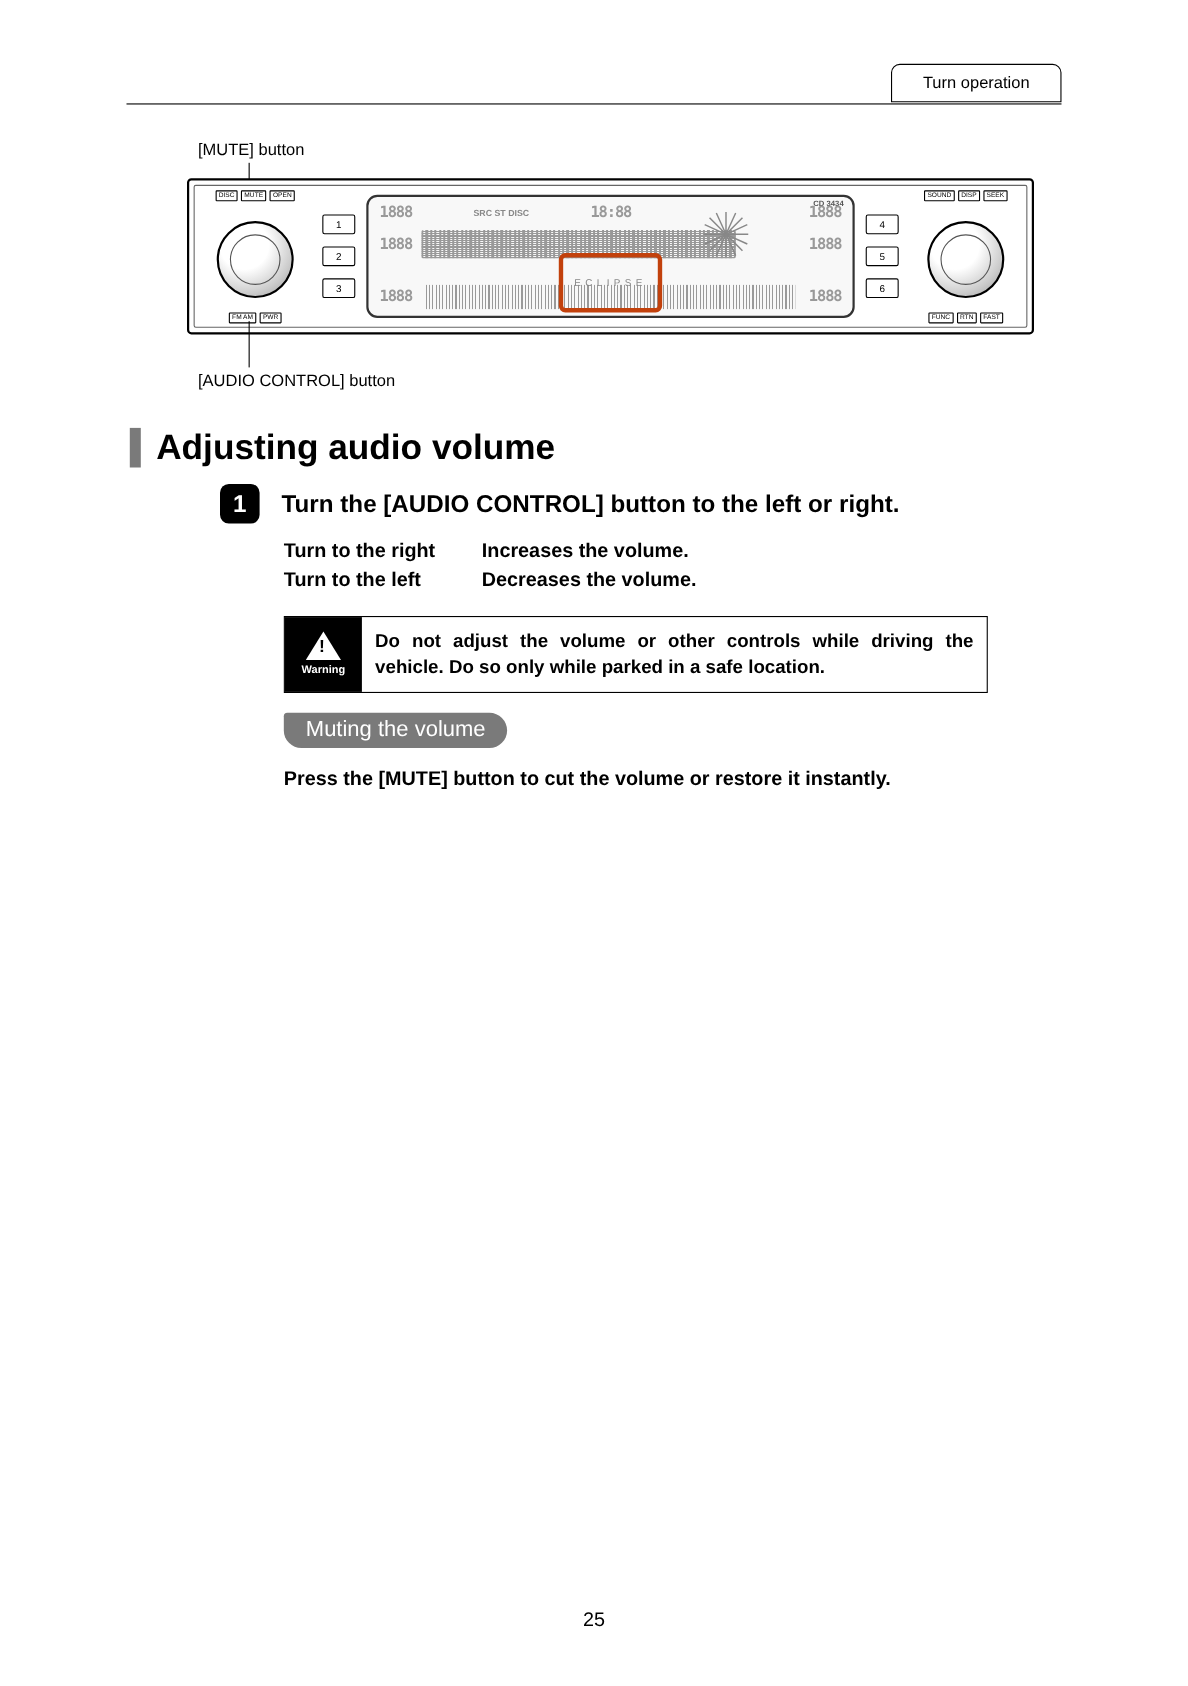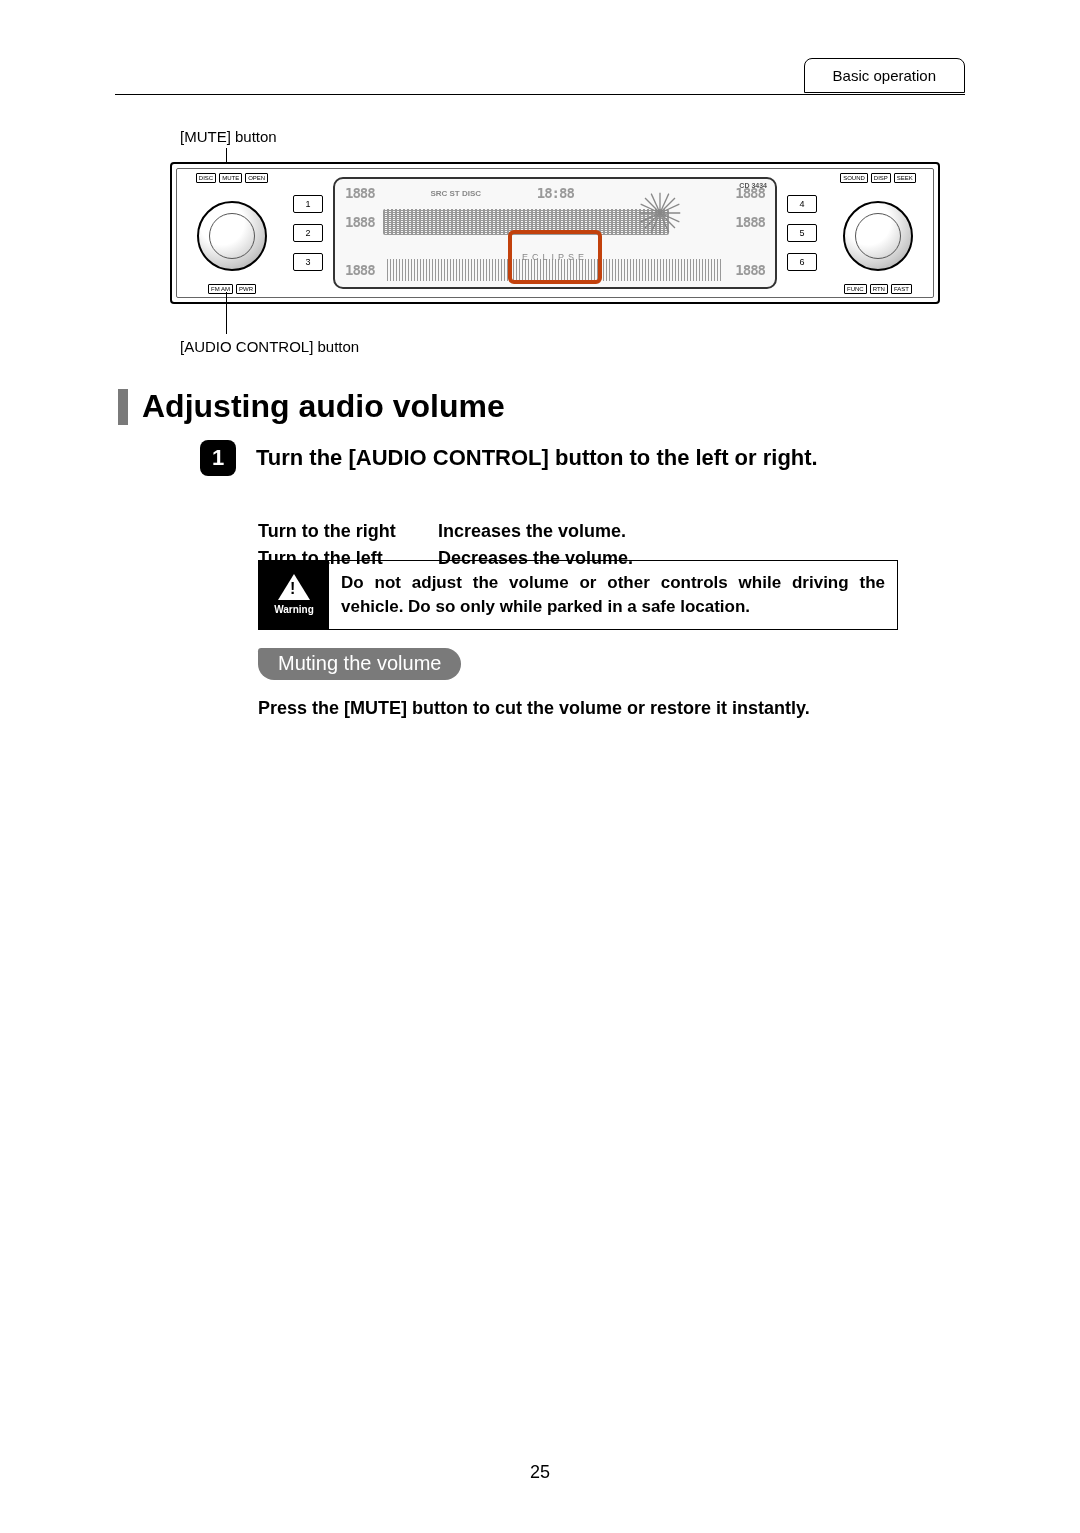--- a/index.html
+++ b/index.html
@@ -271,21 +271,20 @@
   .step-text {
     font-size: 22px;
     font-weight: bold;
   }
   .table {
     position: absolute;
     top: 490px;
     left: 258px;
     font-size: 18px;
     font-weight: bold;
-    margin-top: 31px;
   }
   .table-row { display: flex; margin-bottom: 6px; }
   .table-col1 { width: 180px; }
   .warning-box {
     position: absolute;
     top: 560px;
     left: 258px;
     width: 640px;
     border: 1.5px solid #000;
     display: flex;
@@ -356,21 +355,21 @@
     left: 50%;
     transform: translateX(-50%);
     font-size: 18px;
     margin-top: 48px;
   }
 </style>
 </head>
 <body>
 
 <div class="page">
-  <div class="header-tab">Basic operation</div>
+  <div class="header-tab">Turn operation</div>
   <div class="header-line"></div>
 
   <div class="callout-top">[MUTE] button</div>
   <div class="pointer-line-top"></div>
 
   <div class="device">
     <div class="device-inner">
 
       <div class="knob-block">
         <div class="top-btns">

